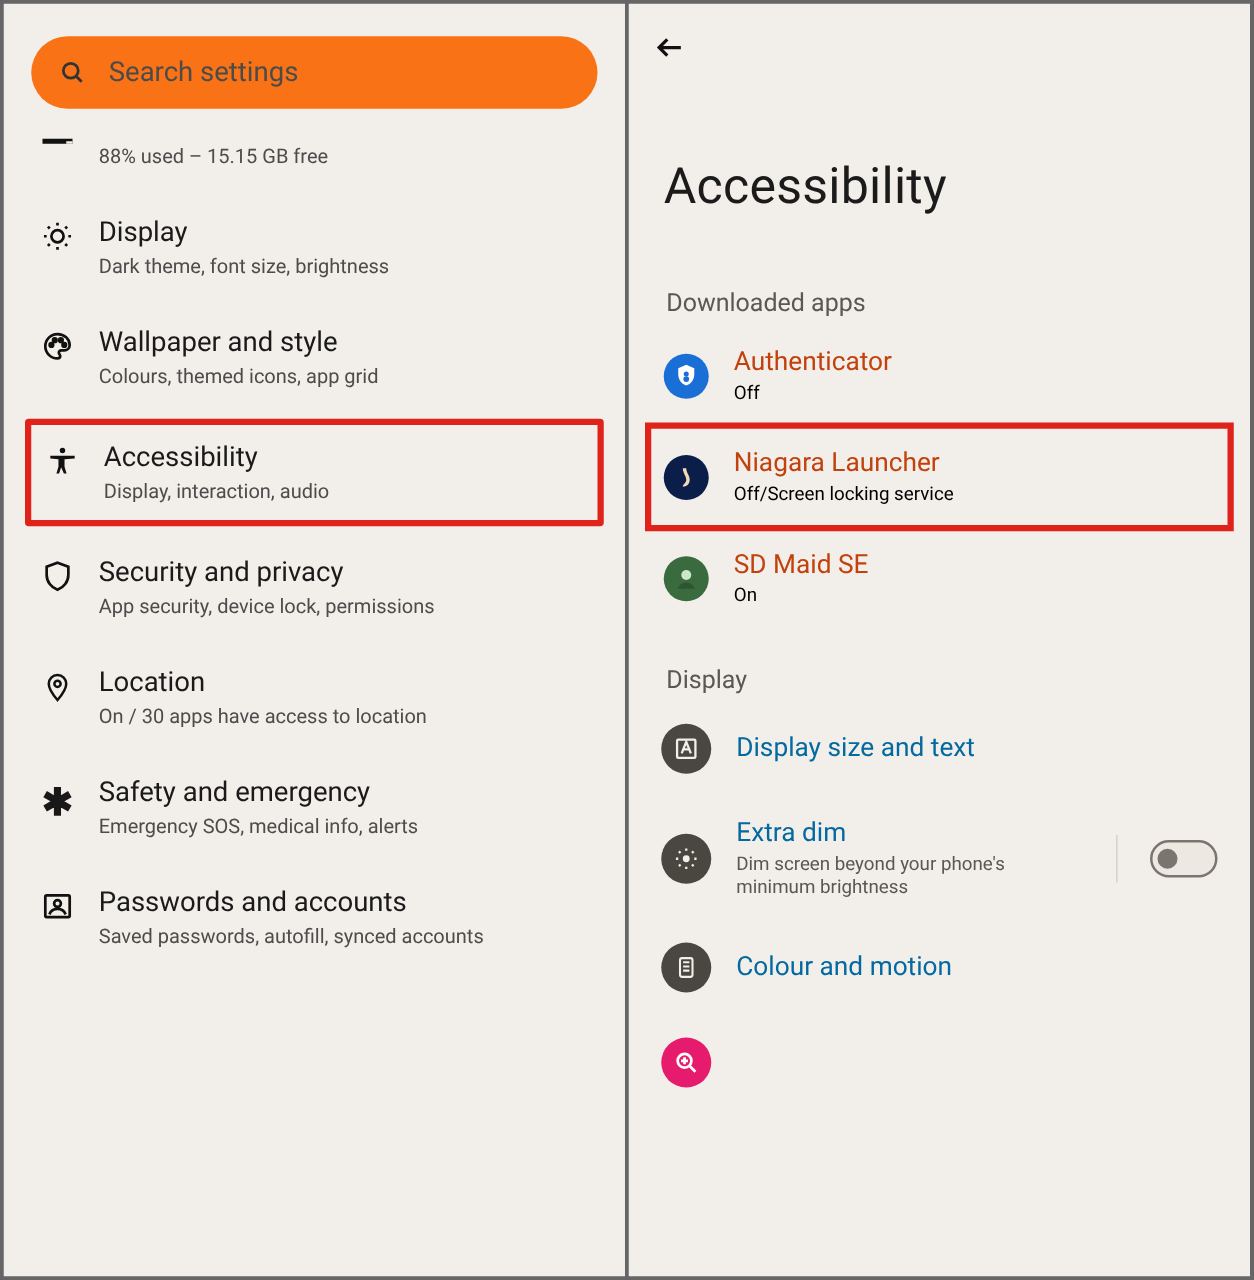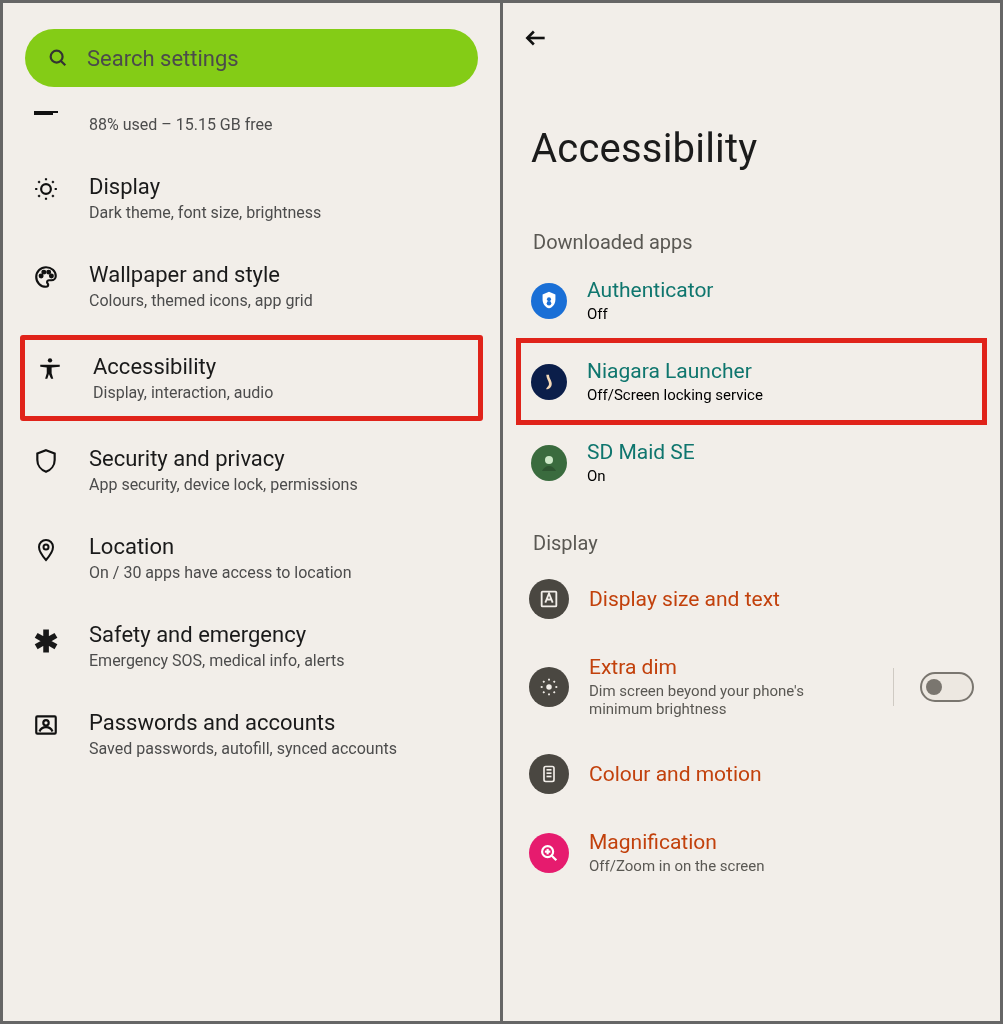--- a/index.html
+++ b/index.html
@@ -22,37 +22,37 @@
   .screen {
     flex: 1;
     background: #f2eee9;
     position: relative;
     overflow: hidden;
   }
 
   
   .search-bar {
     margin: 26px 22px 18px 22px;
-    background: #84cc16;
+    background: #f97316;
     border-radius: 36px;
     height: 58px;
     display: flex;
     align-items: center;
     padding: 0 22px;
     gap: 18px;
   }
   .search-placeholder {
     color: #4b4b4b;
     font-size: 22px;
   }
 
   .setting-item {
     display: flex;
     align-items: flex-start;
-    gap: 22px;
+    gap: 12px;
     padding: 20px 22px 20px 22px;
     position: relative;
   }
   .setting-icon {
     width: 42px;
     display: flex;
     align-items: center;
     justify-content: center;
     margin-top: 2px;
     flex-shrink: 0;
@@ -110,37 +110,37 @@
     gap: 20px;
     padding: 18px 28px;
   }
   .app-icon {
     width: 36px; height: 36px;
     border-radius: 50%;
     flex-shrink: 0;
     display:flex; align-items:center; justify-content:center;
     color:#fff;
   }
-  .app-title { font-size: 21px; color: #0f766e; }
+  .app-title { font-size: 21px; color: #c2410c; }
   .app-sub { font-size: 15px; color: #000000; margin-top:3px; }
 
   .disp-item {
     display: flex;
     align-items: center;
     gap: 20px;
     padding: 18px 26px;
   }
   .disp-icon {
     width: 40px; height: 40px; border-radius:50%;
     background:#4a4741; color:#f2eee9;
     display:flex; align-items:center; justify-content:center;
     flex-shrink:0;
   }
   .disp-labels { flex:1; }
-  .disp-title { font-size: 21px; color:#c2410c; }
+  .disp-title { font-size: 21px; color:#0369a1; }
   .disp-sub { font-size: 15px; color:#5a5853; margin-top:3px; max-width: 280px; }
   .vbar { width:1px; height:38px; background:#cfcac3; margin:0 6px 0 8px; }
 
   .toggle {
     width: 54px; height: 30px; border:2px solid #7a766f; border-radius: 18px;
     display:flex; align-items:center; padding:0 4px;
     background:#ede8e1;
   }
   .toggle-knob {
     width:16px; height:16px; border-radius:50%; background:#7a766f;
@@ -384,20 +384,16 @@
 
     <div class="disp-item">
       <div class="disp-icon mag-icon">
         <svg width="22" height="22" viewBox="0 0 24 24" fill="none" stroke="#fff" stroke-width="2.4">
             <circle cx="10.5" cy="10.5" r="6"></circle>
             <line x1="20" y1="20" x2="15" y2="15"></line>
             <line x1="10.5" y1="7.5" x2="10.5" y2="13.5"></line>
             <line x1="7.5" y1="10.5" x2="13.5" y2="10.5"></line>
           </svg>
       </div>
-      <div class="disp-labels">
-        <div class="disp-title">Magnification</div>
-        <div class="disp-sub">Off/Zoom in on the screen</div>
-      </div>
     </div>
 
   </div>
 </div>
 
 </body></html>

